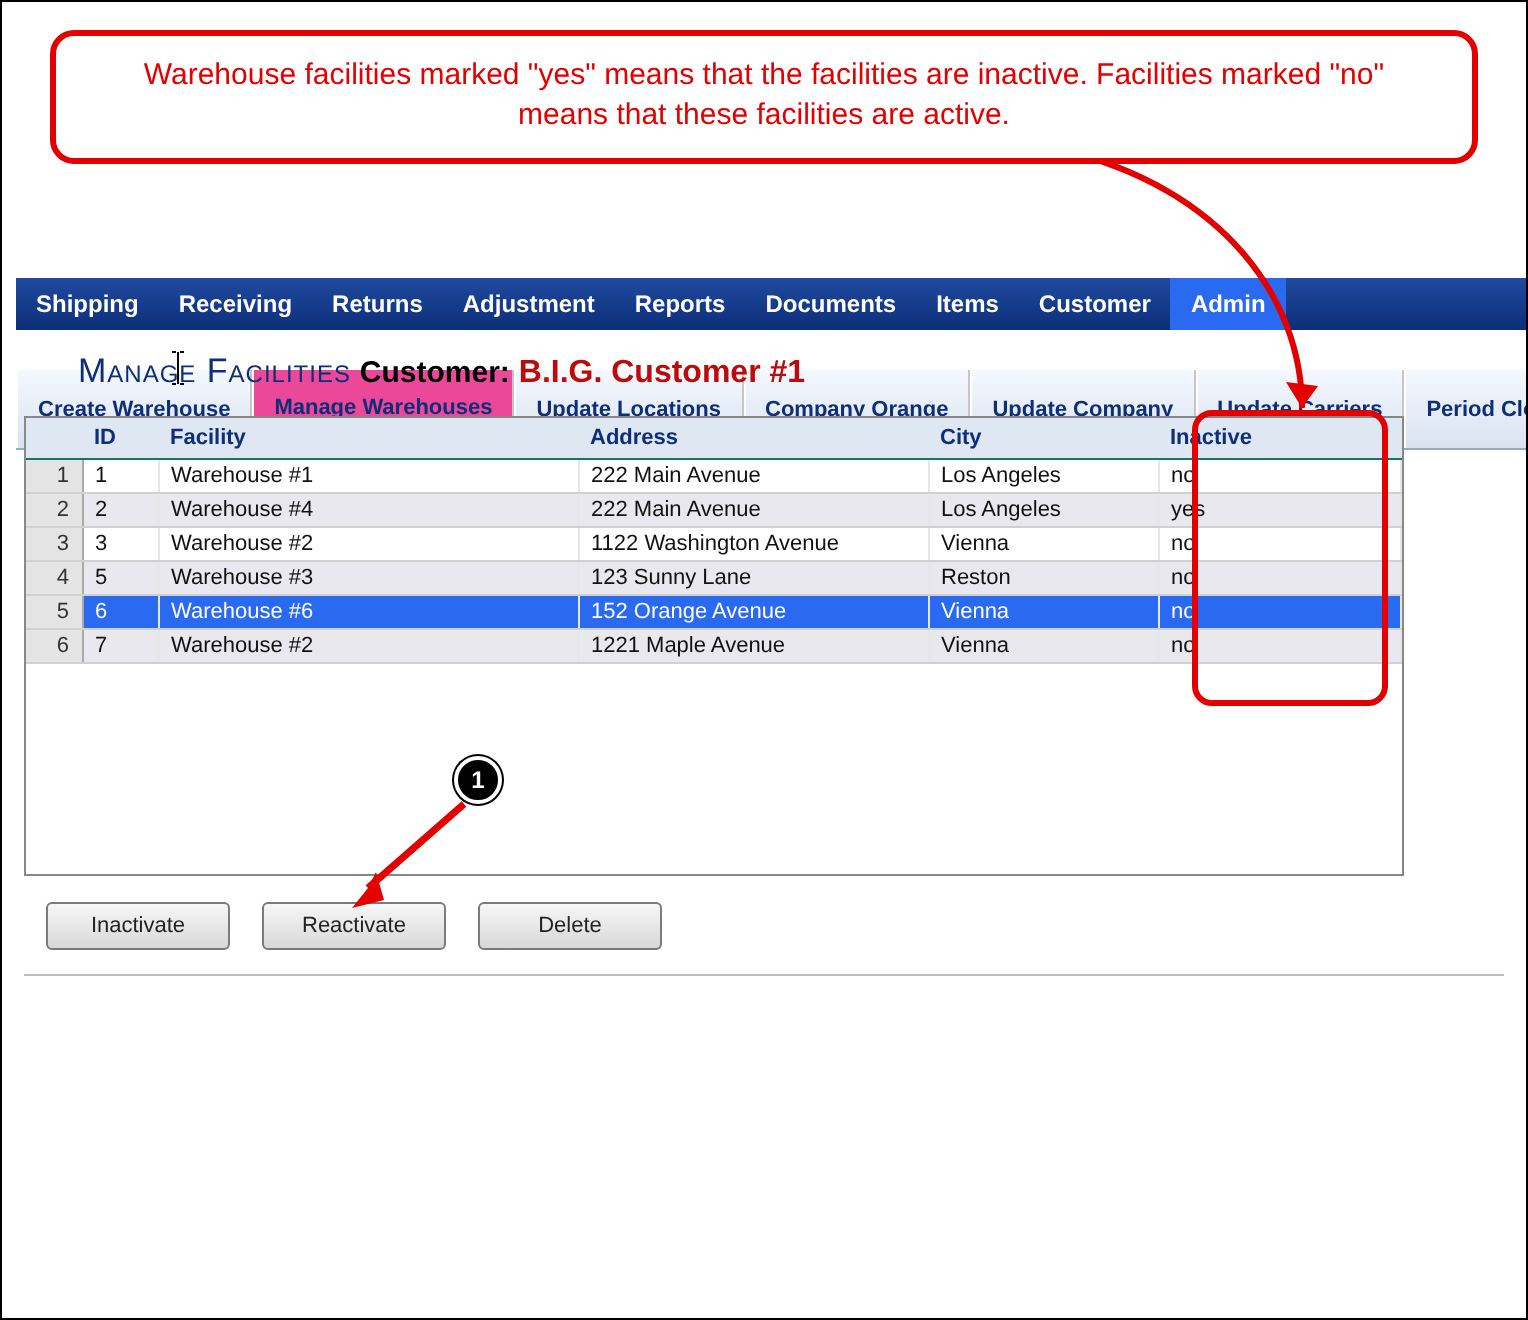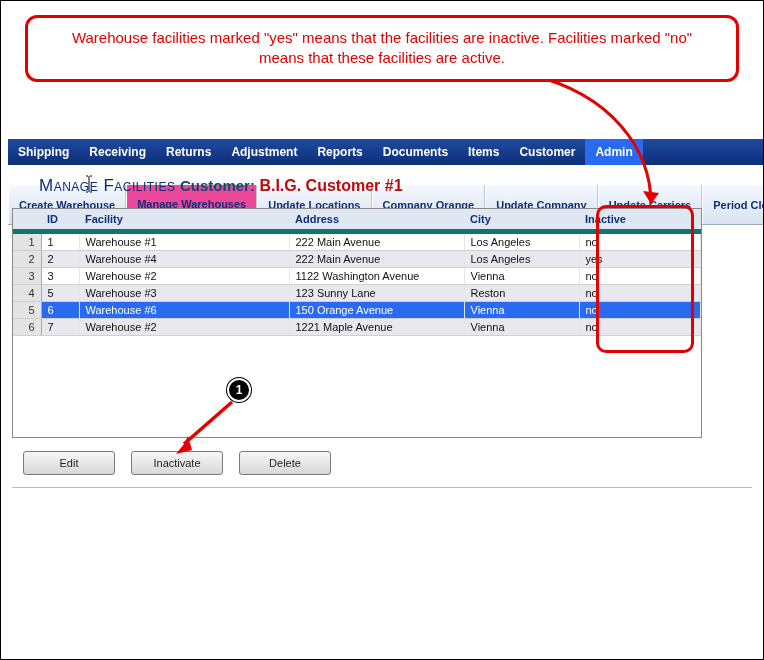--- a/index.html
+++ b/index.html
@@ -94,21 +94,21 @@
     font-family: Verdana, sans-serif;
   }
   .page-head .title {
     color: #0d2e78;
     font-weight: normal;
     font-size: 17px;
     font-variant: small-caps;
     letter-spacing: 0.5px;
   }
   .page-head .sub {
-    color: #0c4a6e;
+    color: #000000;
     font-weight: bold;
     font-size: 15px;
     text-align: center;
   }
   .page-head .cust {
     color: #bb0b0b;
     font-weight: bold;
     font-size: 16px;
   }
   .grid-wrap {
@@ -126,21 +126,21 @@
     font-size: 11px;
     color: #111;
     table-layout: fixed;
   }
   table.grid th {
     background: #dfe7f2;
     color: #0d2e78;
     text-align: left;
     font-weight: bold;
     padding: 4px 6px;
-    border-bottom: 5px solid #0f766e;
+    border-bottom: 1px solid #0f766e;
     height: 16px;
   }
   table.grid td {
     padding: 2px 6px;
     border-bottom: 1px solid #d0d0d0;
     border-right: 1px solid #e6e6e6;
     height: 16px;
     white-space: nowrap;
     overflow: hidden;
   }
@@ -322,21 +322,21 @@
           <td>5</td>
           <td>Warehouse #3</td>
           <td>123 Sunny Lane</td>
           <td>Reston</td>
           <td>no</td>
         </tr>
         <tr class="selected">
           <td class="rownum">5</td>
           <td>6</td>
           <td>Warehouse #6</td>
-          <td>150 Orange Avenue</td>
+          <td>152 Orange Avenue</td>
           <td>Vienna</td>
           <td>no</td>
         </tr>
         <tr class="even">
           <td class="rownum">6</td>
           <td>7</td>
           <td>Warehouse #2</td>
           <td>1221 Maple Avenue</td>
           <td>Vienna</td>
           <td>no</td>
@@ -349,18 +349,18 @@
 
 <div class="step-marker">
   <span>1</span>
 </div>
 <svg class="arrow" style="top:395px;left:165px" width="80" height="64">
   <line x1="66" y1="6" x2="18" y2="48" stroke="#e30000" stroke-width="3.5"></line>
   <path d="M18 48 L10 58 L26 54 L22 40 Z" fill="#e30000"></path>
 </svg>
 
 <div class="buttons">
-  <button class="btn">Edit</button>
   <button class="btn">Inactivate</button>
+  <button class="btn">Reactivate</button>
   <button class="btn">Delete</button>
 </div>
 
 <div class="hr-bottom"></div>
 
 </body></html>

